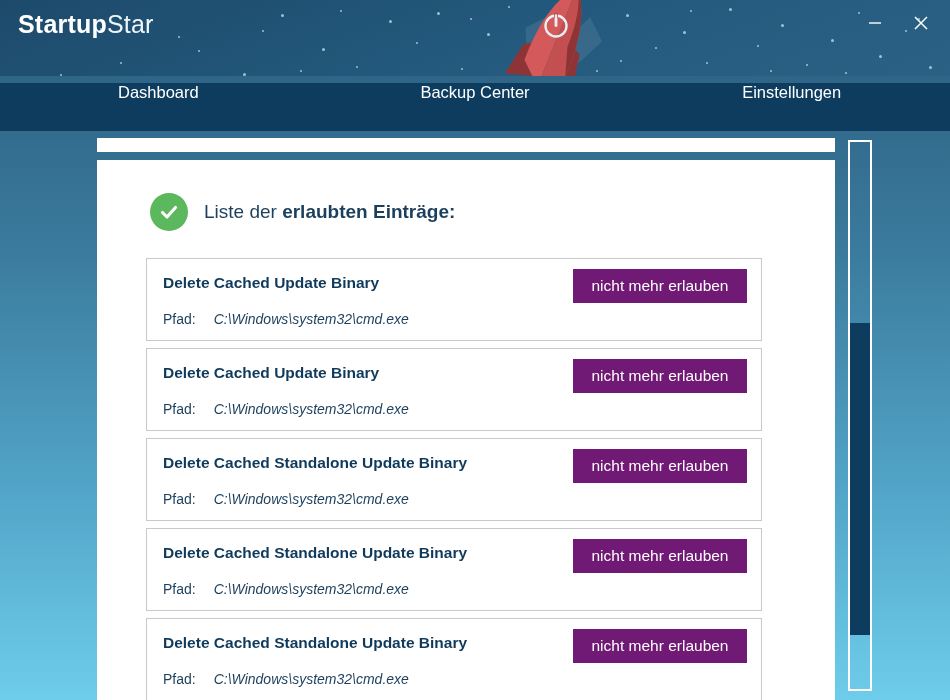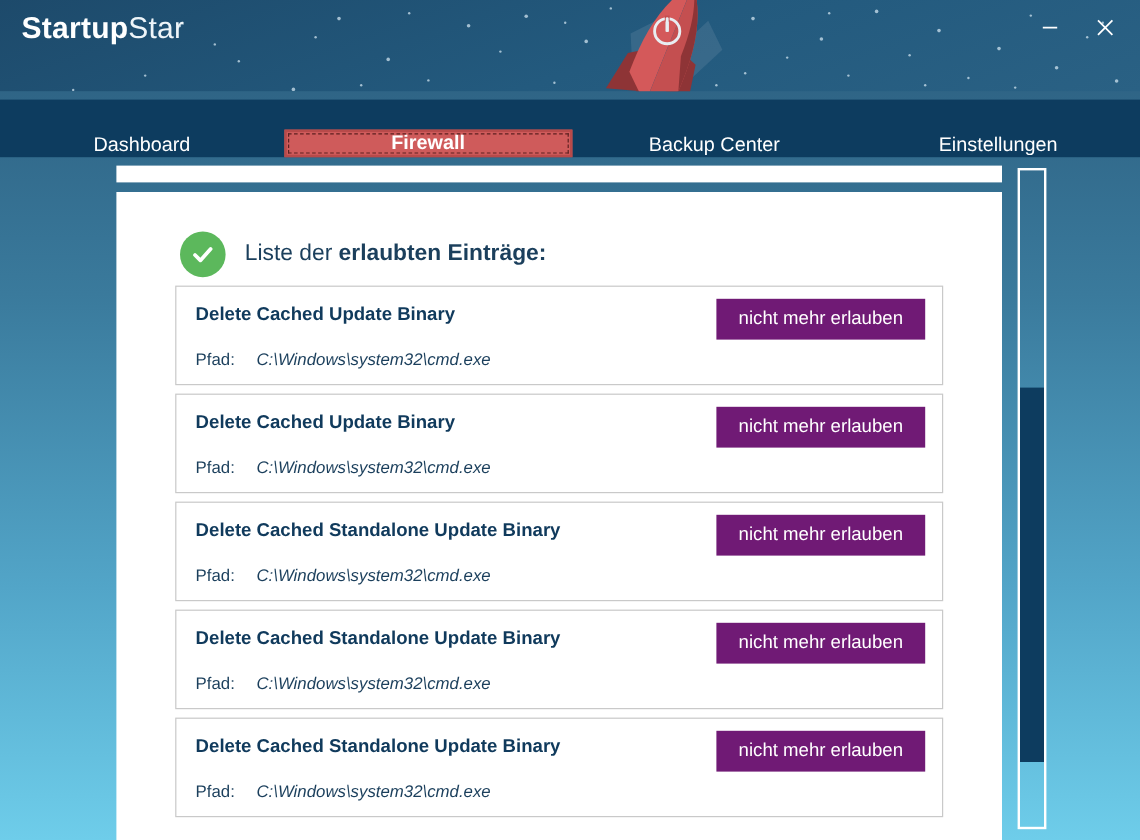--- a/index.html
+++ b/index.html
@@ -75,21 +75,21 @@
   .win-btn svg { display: block; }
 
   
   .navbar {
     position: absolute;
     top: 83px; left: 0;
     width: 950px;
     height: 48px;
     background: #0d3c5f;
     display: flex;
-    align-items: flex-end;
+    align-items: flex-start;
   }
   .nav-item {
     flex: 1 1 0;
     display: flex;
     align-items: center;
     justify-content: center;
     color: #ffffff;
     font-size: 16.5px;
     cursor: pointer;
     white-space: nowrap;
@@ -146,21 +146,21 @@
     flex: 0 0 auto;
   }
   .list-header-text {
     margin-left: 16px;
     font-size: 19px;
     color: #1b3f5c;
     white-space: nowrap;
   }
   .list-header-text .bold { font-weight: bold; }
 
-  .rows { padding: 0 49px 0 49px; }
+  .rows { padding: 0 73px 0 49px; margin-top: 20px; }
 
   .row {
     position: relative;
     border: 1px solid #c9c9c9;
     background: #ffffff;
     height: 83px;
     margin-bottom: 7px;
   }
   .row-title {
     position: absolute;
@@ -314,23 +314,20 @@
           <path d="M3 3 L15 15 M15 3 L3 15" stroke="#ffffff" stroke-width="1.5"></path>
         </svg>
       </div>
     </div>
   </div>
 
   <div class="navbar">
     <div class="nav-item">
       <span>Dashboard</span>
     </div>
-    <div class="nav-item active">
-      <span>Firewall</span>
-    </div>
     <div class="nav-item">
       <span>Backup Center</span>
     </div>
     <div class="nav-item">
       <span>Einstellungen</span>
     </div>
   </div>
 
   <div class="content-area">
 

